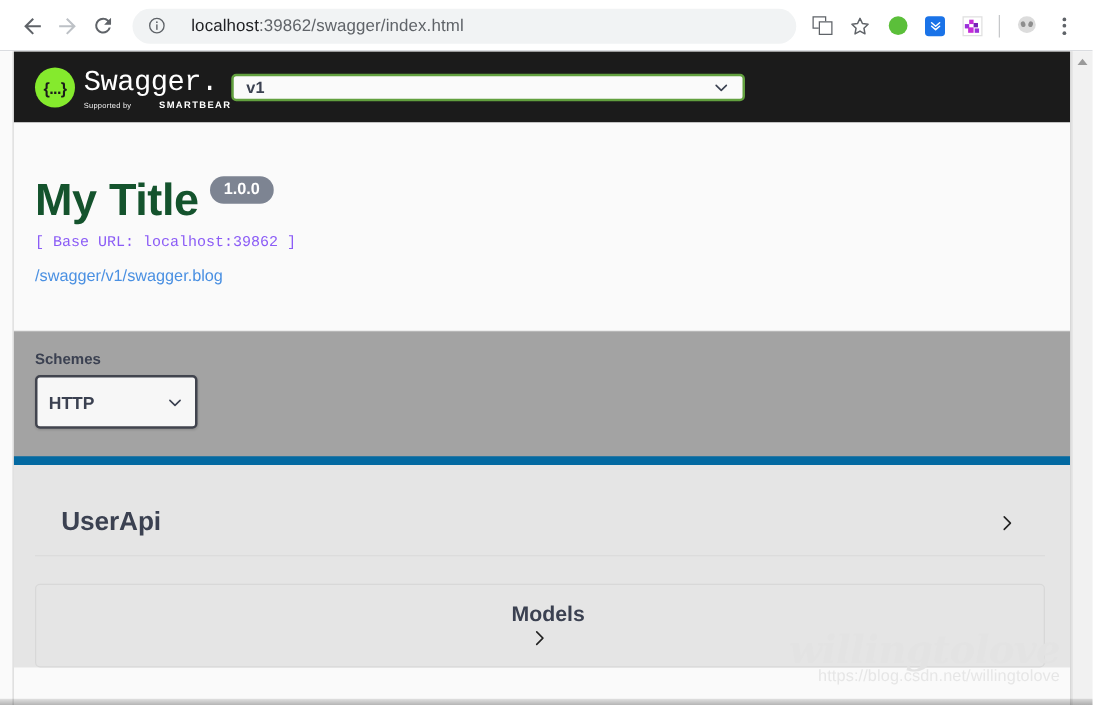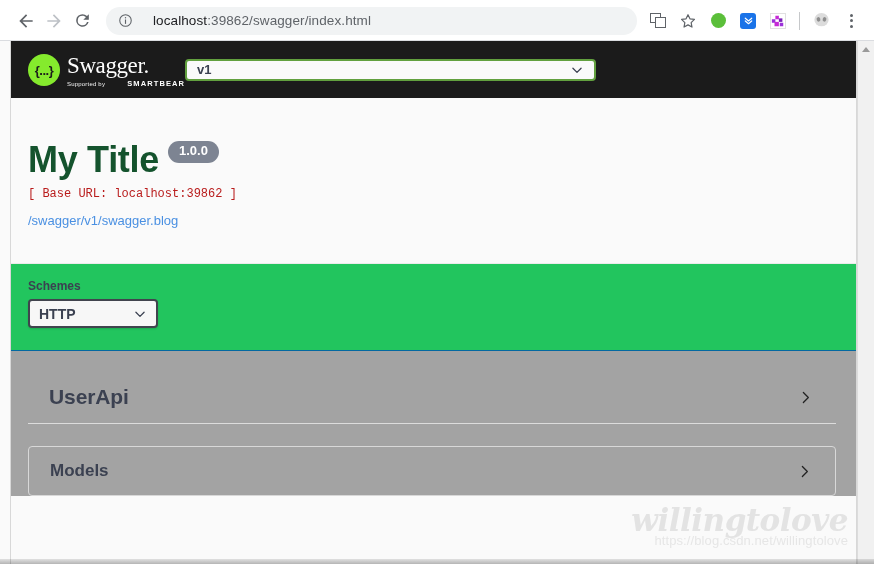--- a/index.html
+++ b/index.html
@@ -144,21 +144,21 @@
     letter-spacing: -0.5px;
     line-height: 1;
     font-family: "Liberation Sans", sans-serif;
   }
   .logo-text { display: flex; flex-direction: column; justify-content: center; padding-top: 4px; }
   .logo-word {
     color: #ffffff;
     font-size: 23px;
     line-height: 22px;
     letter-spacing: -0.4px;
-    font-family: Liberation Serif, serif;
+    font-family: Liberation Mono, monospace;
   }
   .logo-sub {
     font-size: 7px;
     color: #ffffff;
     letter-spacing: 0.2px;
     margin-top: 2px;
     white-space: nowrap;
   }
   .logo-sub .sb { font-weight: bold; letter-spacing: 1.1px; font-size: 7.5px; margin-left: 20px; }
   .logo-sub .pre { font-size: 6px; opacity: 0.95; }
@@ -214,66 +214,66 @@
     font-weight: bold;
     border-radius: 57px;
     padding: 3px 11px 4px;
     margin-left: 9px;
     margin-top: -16px;
     line-height: 1.1;
   }
   .base-url {
     font-family: "Liberation Mono", monospace;
     font-size: 12px;
-    color: #b91c1c;
+    color: #8b5cf6;
     margin-top: 9px;
     letter-spacing: 0px;
   }
   .json-link {
     display: inline-block;
     font-size: 13px;
     color: #4a90e2;
     margin-top: 12px;
     text-decoration: none;
   }
 
   
   .schemes-section {
-    background: #22c55e;
+    background: #a3a3a3;
     padding: 15px 20px 22px 17px;
-    border-bottom: 1px solid #0369a1;
+    border-bottom: 7px solid #0369a1;
   }
   .schemes-label {
     font-size: 12px;
     font-weight: bold;
     color: #3b4151;
     margin-bottom: 6px;
   }
   .schemes-select {
     width: 130px;
-    height: 29px;
+    height: 43px;
     background: #f7f7f7;
     border: 2px solid #41444e;
     border-radius: 4px;
     display: flex;
     align-items: center;
     padding: 0 9px;
     box-sizing: border-box;
     box-shadow: 0 1px 2px rgba(0,0,0,0.15);
   }
   .schemes-select .val {
     flex: 1;
     font-size: 14px;
     font-weight: bold;
     color: #3b4151;
   }
 
   
   .tags-area {
-    background: #a3a3a3;
+    background: #e5e5e5;
     padding: 20px 20px 0 17px;
   }
   .opblock-tag {
     display: flex;
     align-items: center;
     padding: 14px 8px 14px 21px;
     border-bottom: 1px solid #dcdcdc;
     box-sizing: border-box;
     margin-bottom: 4px;
   }
@@ -286,20 +286,21 @@
   }
   .models-box {
     border: 1px solid #d8d8d8;
     border-radius: 4px;
     padding: 14px 8px 14px 21px;
     display: flex;
     align-items: center;
     margin-top: 22px;
     box-sizing: border-box;
     background: transparent;
+    flex-direction: column;
   }
   .models-box .tag-name {
     flex: 1;
     font-size: 17px;
     font-weight: bold;
     color: #3b4151;
   }
   .chev-right { flex: none; margin-right: 14px; display: flex; }
 
   

